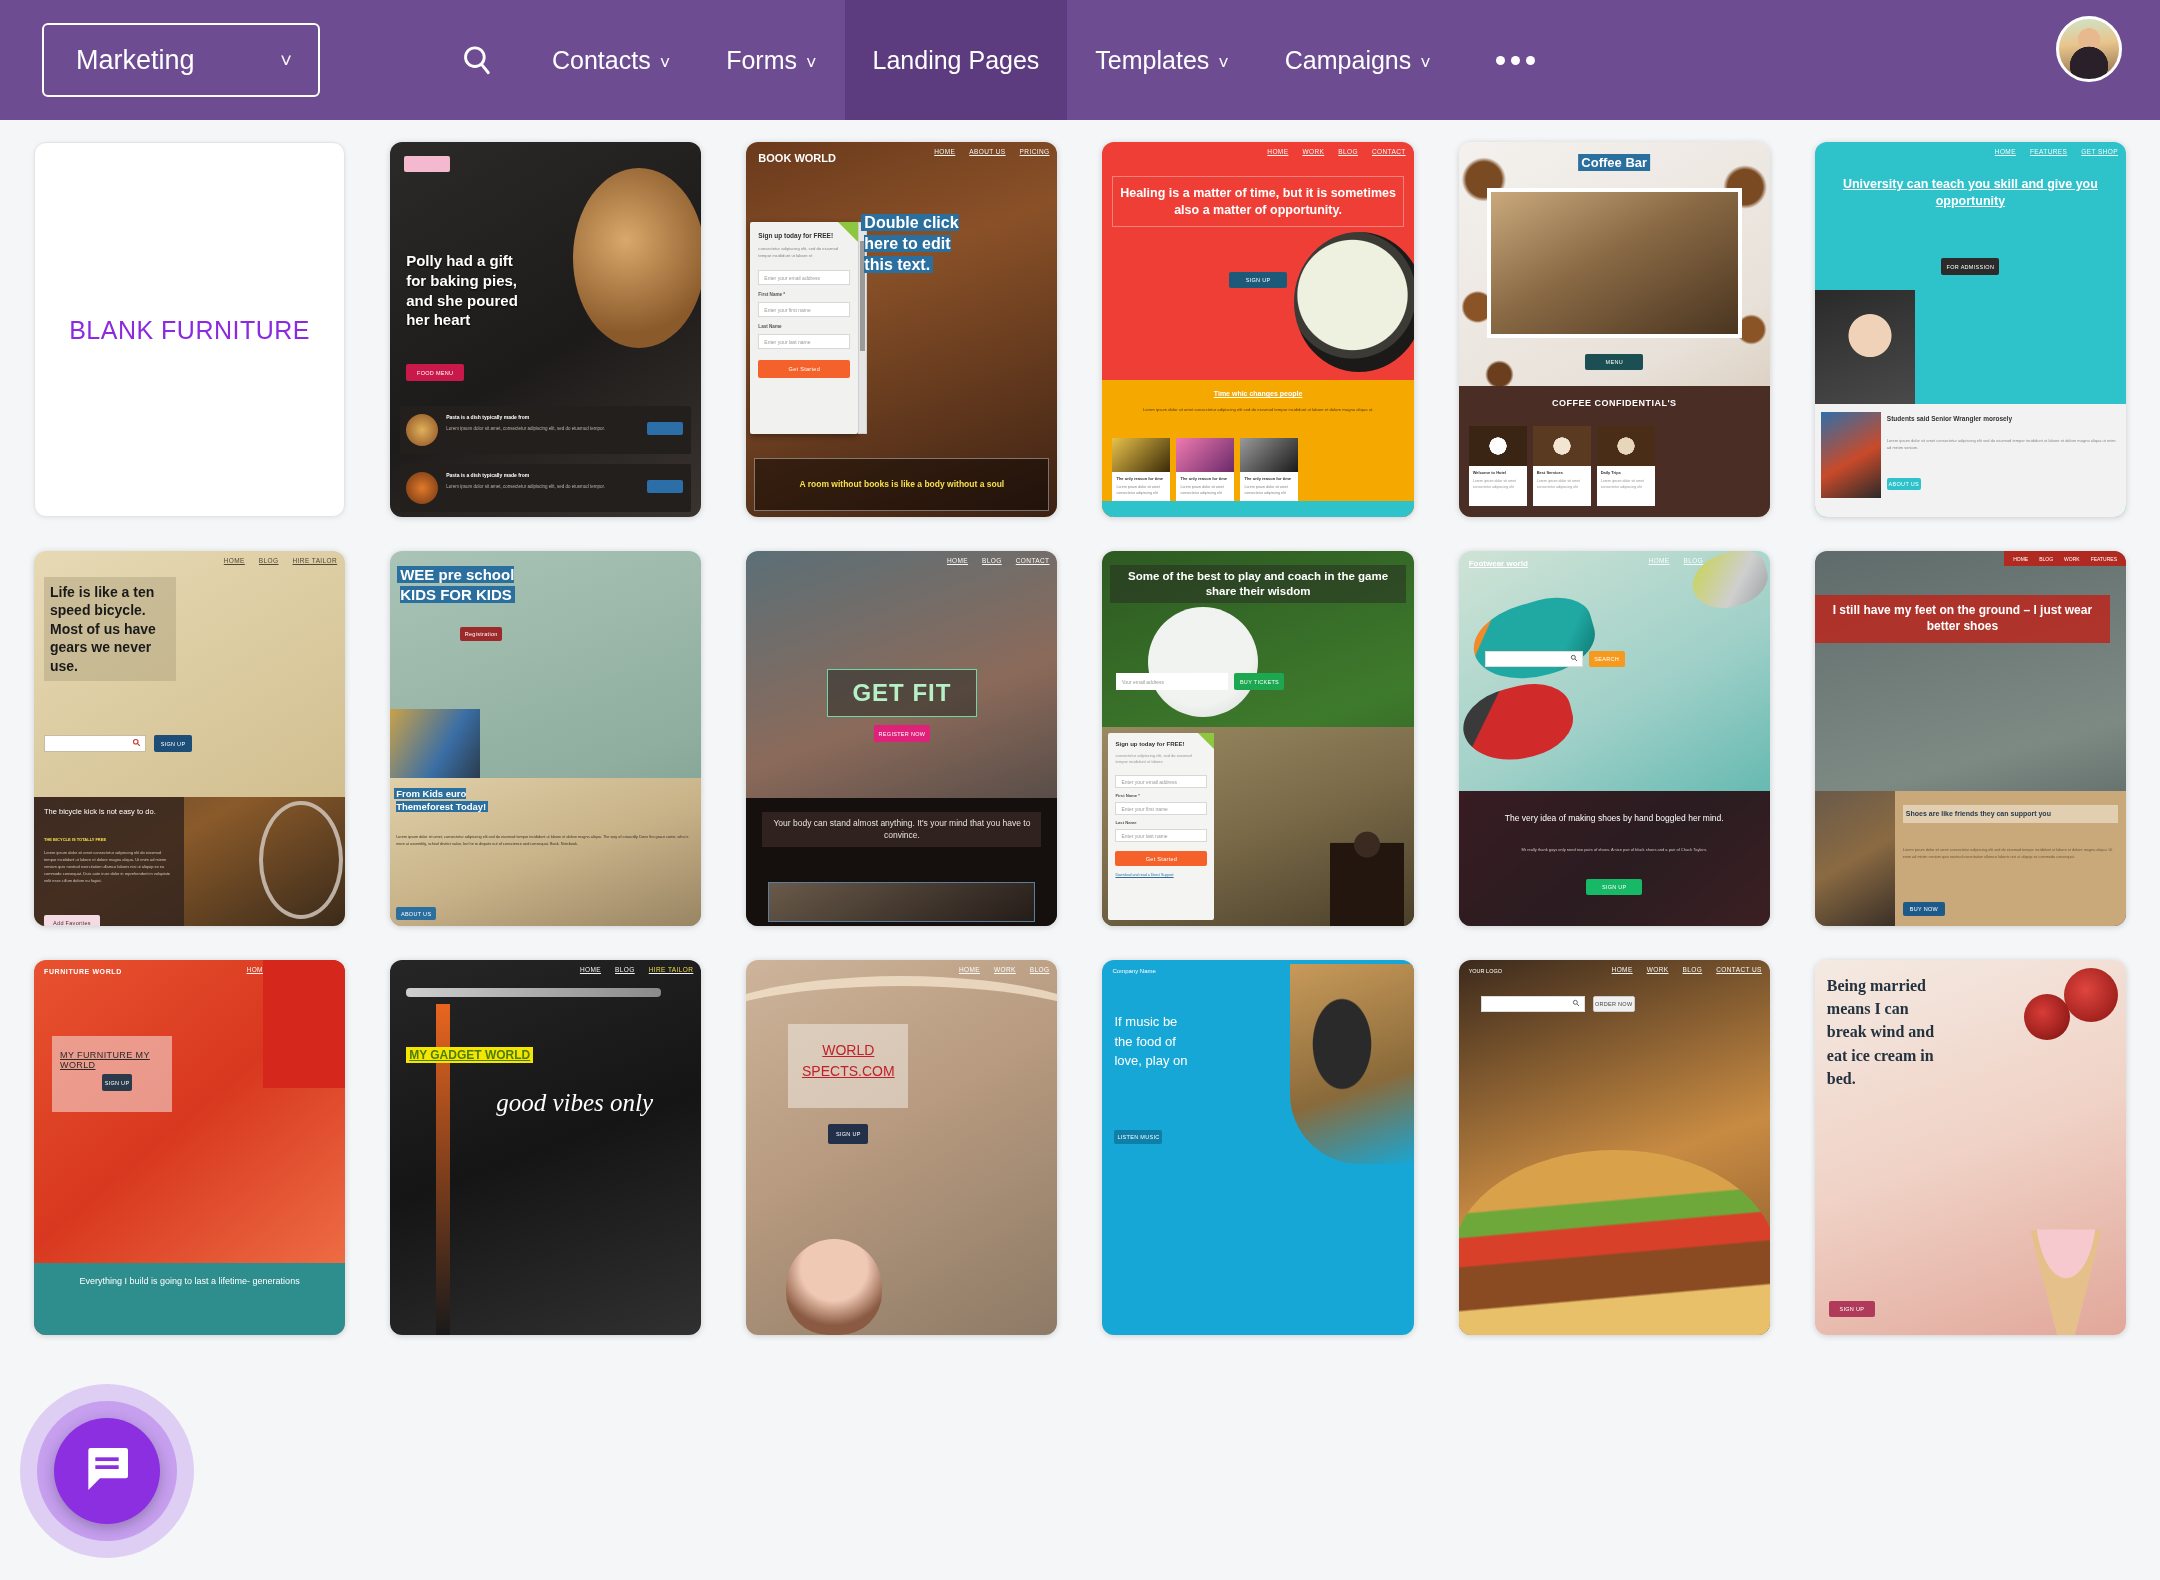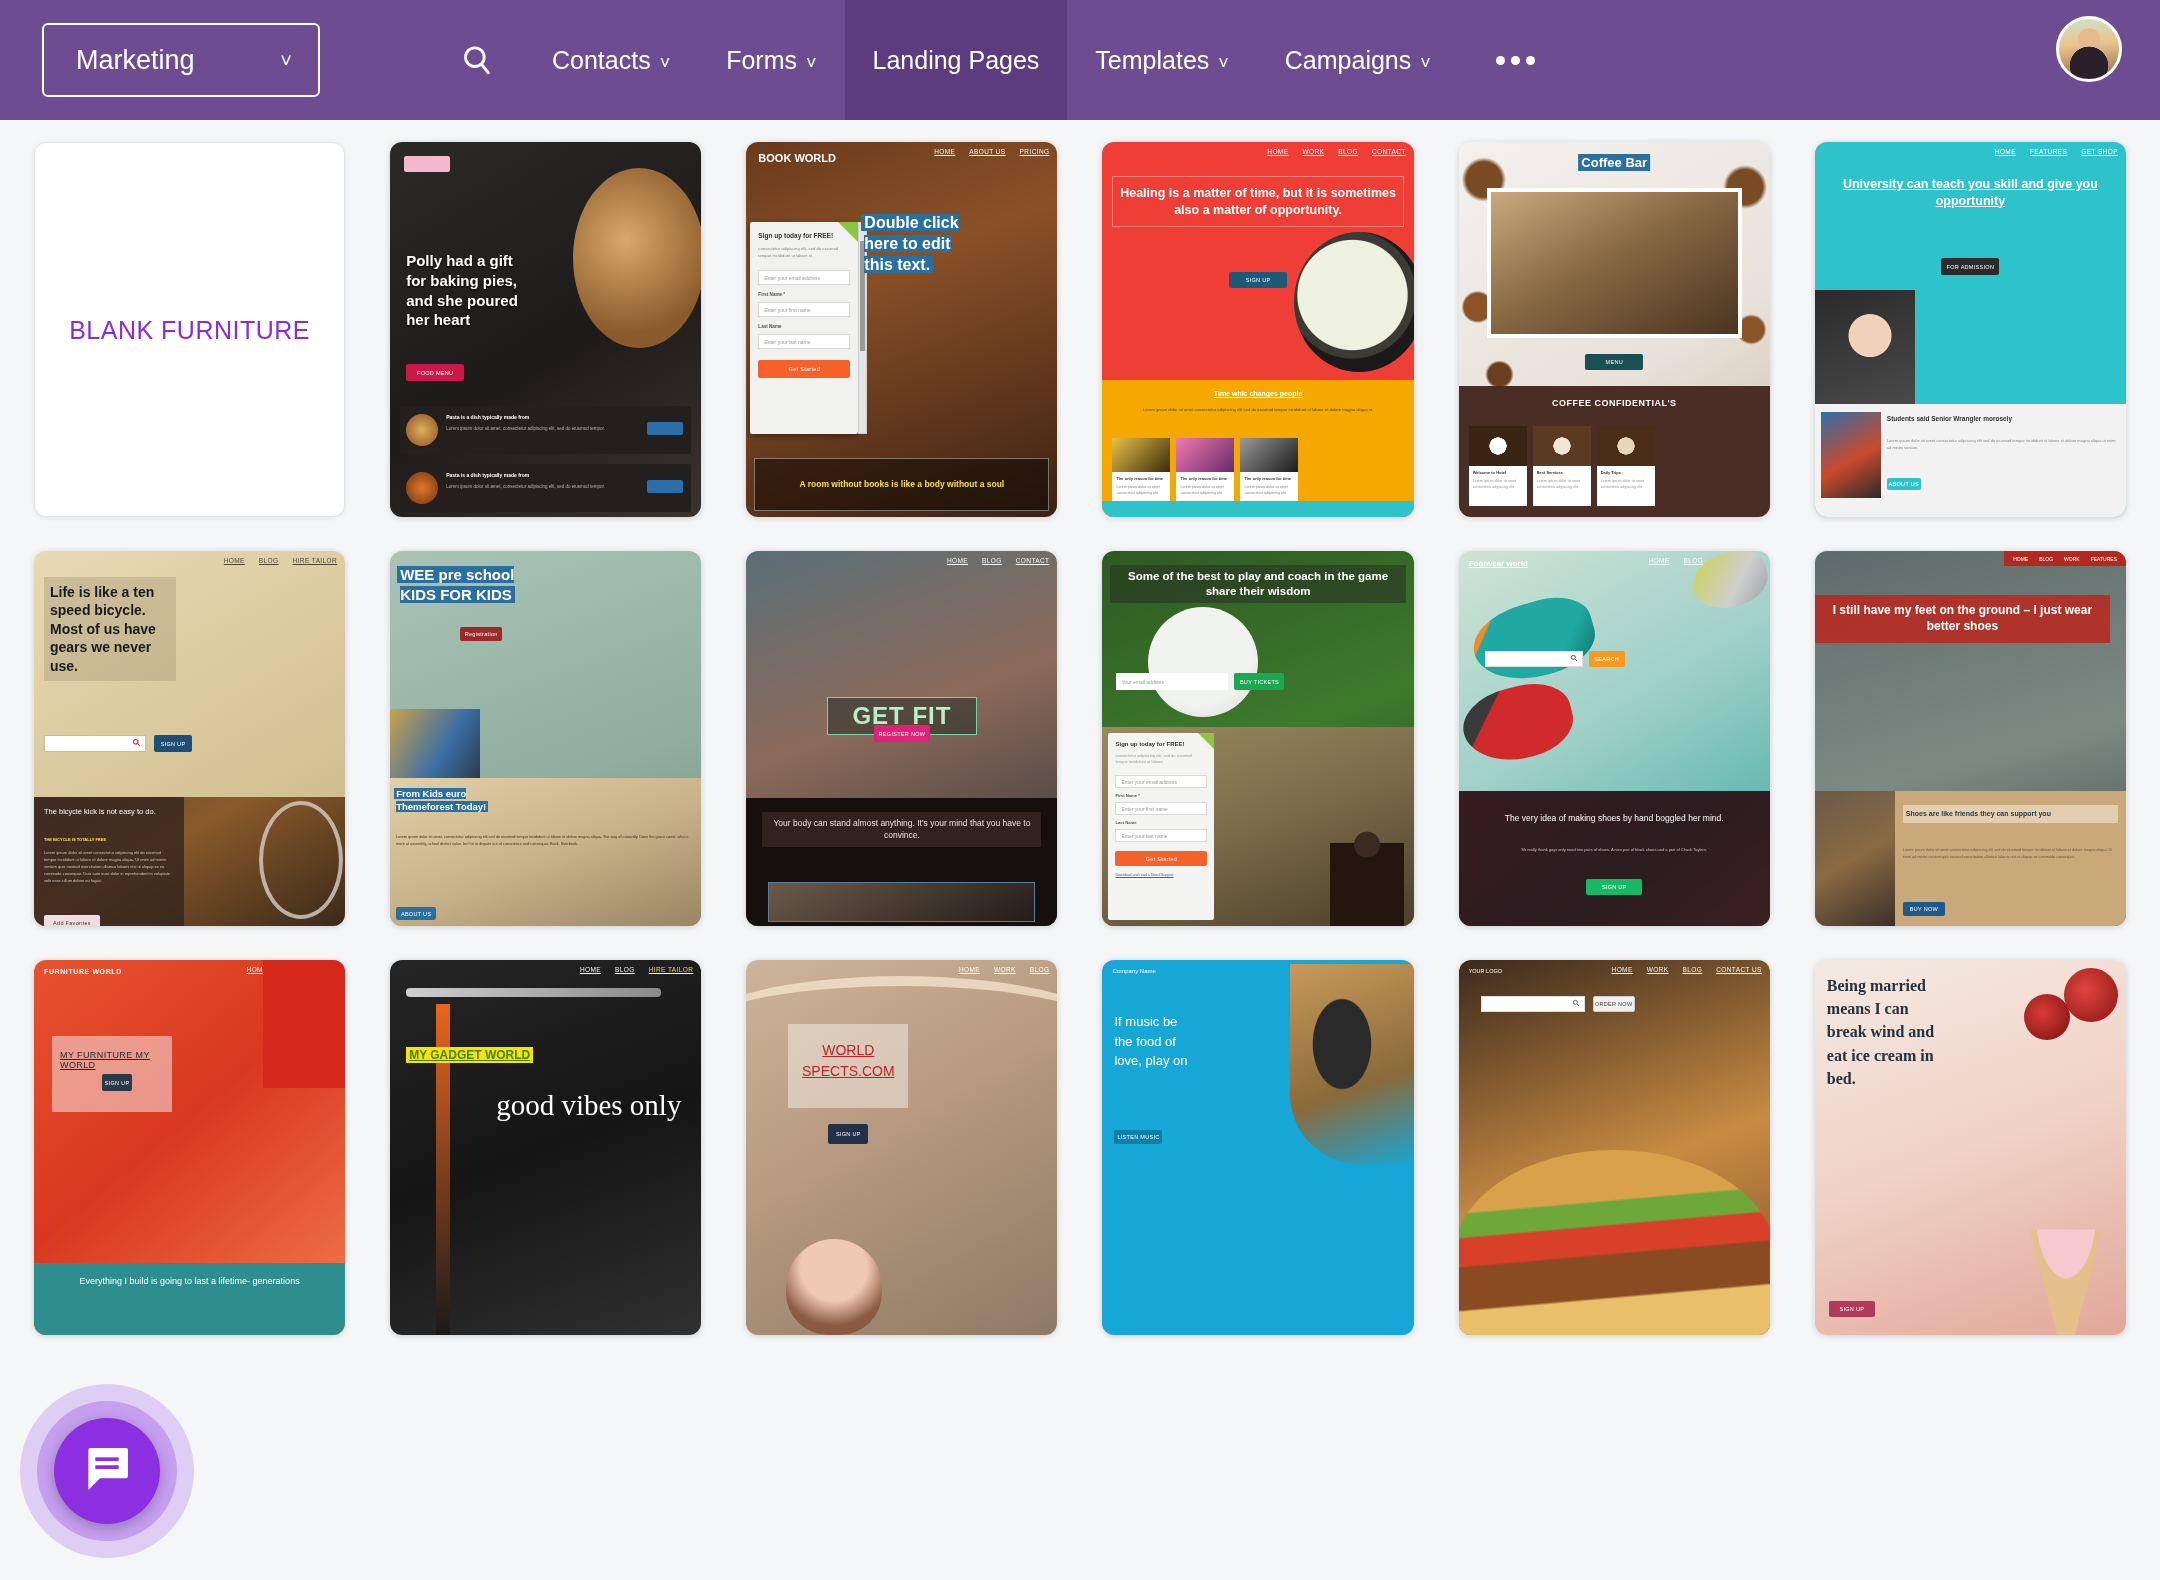--- a/index.html
+++ b/index.html
@@ -406,22 +406,22 @@
     </div>
   </div>
 
   <div class="card bg-gym">
     <div class="mini">
       <div class="topnav">
         <span>HOME</span>
         <span>BLOG</span>
         <span>CONTACT</span>
       </div>
-      <div style="position:absolute;left:50%;transform:translateX(-50%);top:118px;width:150px;height:38px;
-                  border:1px solid #6fd6a8;background:rgba(20,30,26,.45);display:flex;align-items:center;justify-content:center;margin-top:28px;">
+      <div style="position:absolute;left:50%;transform:translateX(-50%);top:118px;width:150px;height:48px;
+                  border:1px solid #6fd6a8;background:rgba(20,30,26,.45);display:flex;align-items:center;justify-content:center;">
         <span style="font-size:24px;font-weight:bold;color:#b6f0c6;letter-spacing:1px;">GET FIT</span>
       </div>
       <div class="btn" style="left:50%;transform:translateX(-50%);top:174px;width:56px;height:17px;background:#e0217a;color:#fff;">REGISTER NOW</div>
       <div style="position:absolute;left:0;right:0;bottom:0;height:128px;background:#15100e;">
         <div style="position:absolute;left:16px;right:16px;top:14px;text-align:center;font-size:8.5px;line-height:1.45;
                     color:#e8e2dc;background:rgba(60,44,38,.7);padding:5px 0;">Your body can stand almost anything. It's your mind that you have to convince.</div>
         <div style="position:absolute;left:22px;right:22px;bottom:4px;height:40px;border:1px solid #5a7f9e;
                     background:linear-gradient(150deg,#6a5a4a,#241c18);"></div>
       </div>
     </div>
@@ -535,21 +535,21 @@
         <span>HOME</span>
         <span>BLOG</span>
         <span style="color:#f4e04d;">HIRE TAILOR</span>
       </div>
       <div style="position:absolute;left:16px;top:28px;right:40px;height:9px;
                   background:linear-gradient(90deg,#cfcfcf,#8a8a8a);border-radius:4px;"></div>
       <div style="position:absolute;left:46px;top:44px;width:14px;bottom:0;background:linear-gradient(180deg,#e8651f,#1a1a1a);"></div>
       <div class="headline" style="left:16px;top:88px;font-size:12px;color:#4d7c0f;">
         <span style="background:#f4e600;padding:1px 3px;text-decoration:underline;">MY GADGET WORLD</span>
       </div>
-      <div style="position:absolute;left:106px;top:130px;right:6px;font-size:29px;color:#fff;font-family:'Liberation Serif',serif;line-height:1.05;">good vibes only</div>
+      <div style="position:absolute;left:106px;top:130px;right:6px;font-size:25px;color:#fff;font-family:'Liberation Serif',serif;font-style:italic;line-height:1.05;">good vibes only</div>
     </div>
   </div>
 
   <div class="card bg-spects">
     <div class="mini">
       <div class="topnav">
         <span>HOME</span>
         <span>WORK</span>
         <span>BLOG</span>
       </div>

